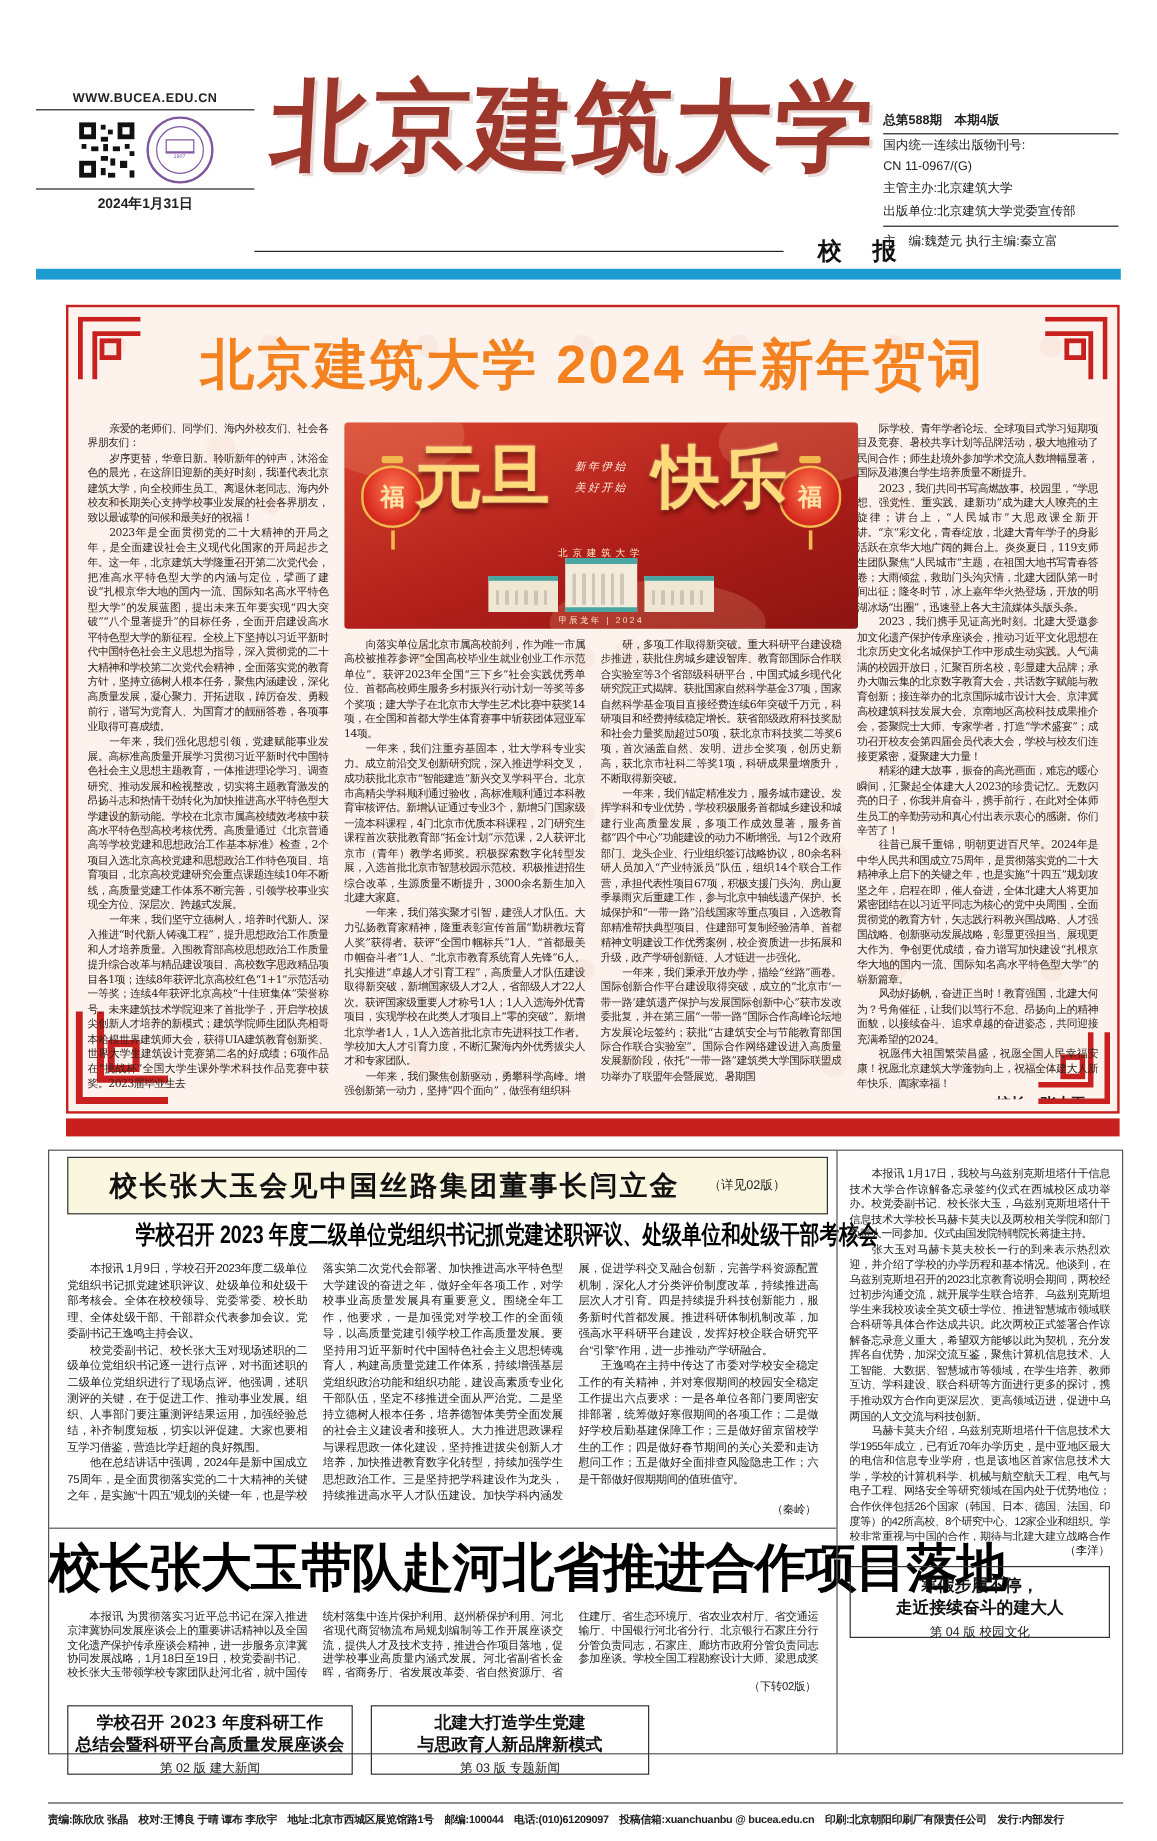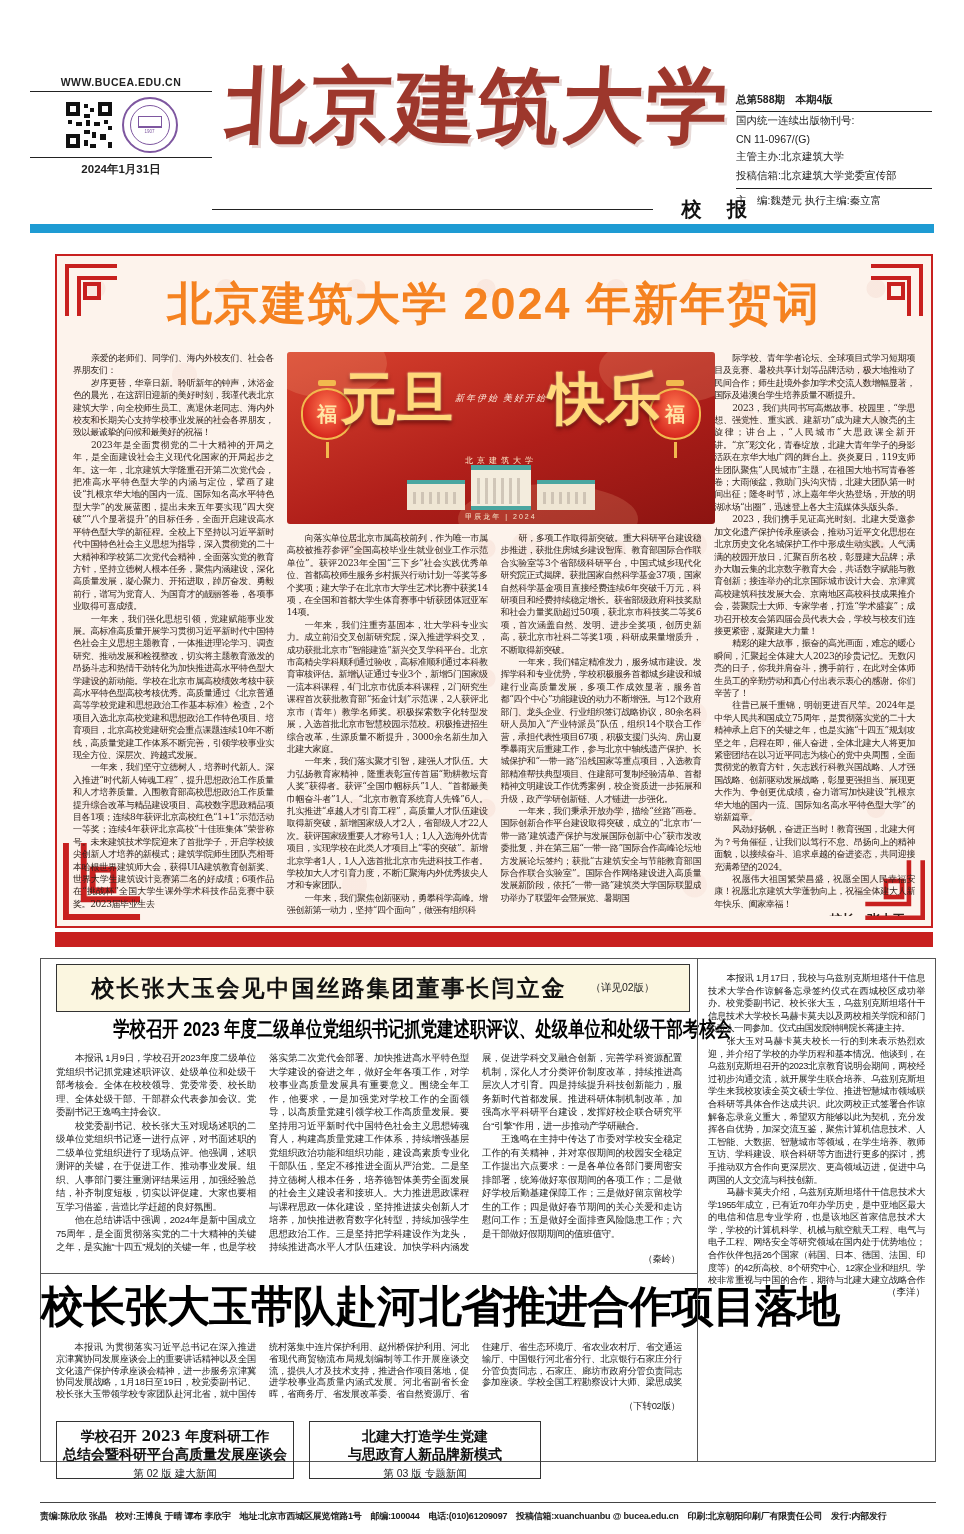--- a/index.html
+++ b/index.html
@@ -58,24 +58,24 @@
   .festive{position:absolute;left:230px;top:96px;width:428px;height:172px;border-radius:3px;overflow:hidden;
            background:linear-gradient(160deg,#d8422e,#b01f1a 55%,#8c1411);}
   .cloud{position:absolute;border-radius:50%;background:rgba(255,200,150,.18);}
   .lantern{position:absolute;width:52px;height:60px;top:28px;}
   .lantern .body{width:52px;height:52px;border-radius:50% / 46%;border:2px solid #f2b94e;box-sizing:border-box;
                  background:radial-gradient(ellipse at 50% 38%,#ff7a52,#d7281e 70%);
                  display:flex;align-items:center;justify-content:center;}
   .lantern .cap{width:18px;height:6px;background:#f2b94e;margin:0 auto 2px;border-radius:2px;}
   .lantern .tassel{width:3px;height:16px;background:#f2b94e;margin:2px auto 0;}
   .fu{color:#ffe6a6;font-size:20px;font-weight:bold;font-family:"DejaVu Serif",serif;}
-  .fest-center{position:absolute;left:0;right:0;top:18px;display:flex;align-items:center;justify-content:center;gap:2px;}
+  .fest-center{position:absolute;left:0;right:0;top:18px;display:flex;align-items:center;justify-content:center;gap:21px;}
   .bigchar{font-family:"DejaVu Serif",serif;font-weight:900;font-size:56px;color:#ffd97a;line-height:1;
            text-shadow:0 3px 4px rgba(70,0,0,.65),0 0 2px #fff0c0;}
-  .fest-script{display:flex;flex-direction:row;gap:4px;align-items:flex-end;color:#fdeede;
+  .fest-script{display:flex;flex-direction:column;gap:4px;align-items:flex-end;color:#fdeede;
                font-size:9px;letter-spacing:2px;font-family:"DejaVu Serif",serif;font-style:italic;}
   .bld-wrap{position:absolute;left:50%;bottom:14px;transform:translateX(-50%);width:200px;height:44px;}
   .bld-main{position:absolute;left:70px;bottom:0;width:60px;height:40px;background:#f3ecdd;
             border-top:5px solid #4aa6a0;box-shadow:inset 0 -4px 0 #4aa6a0;}
   .bld-wing{position:absolute;bottom:0;width:58px;height:26px;background:#efe6d4;border-top:4px solid #4aa6a0;}
   .bld-wing.l{left:6px;} .bld-wing.r{right:6px;}
   .bld-win{position:absolute;inset:8px 6px 6px;background:repeating-linear-gradient(90deg,#b9ada0 0 3px,transparent 3px 8px);opacity:.6;}
   .fest-tag{position:absolute;left:0;right:0;bottom:2px;text-align:center;color:#f8e7cb;font-size:7px;letter-spacing:2px;}
   .fest-brand{position:absolute;left:0;right:0;bottom:58px;text-align:center;color:#ffe9c8;font-size:8px;letter-spacing:4px;}
 
@@ -173,21 +173,21 @@
 <div class="paper-row">
   <div class="paper-rule"></div>
   <div class="paper-name">校 报</div>
 </div>
 
 <div class="hdr-right">
   <div class="row iss">总第588期　本期4版</div>
   <div class="row">国内统一连续出版物刊号:</div>
   <div class="row">CN 11-0967/(G)</div>
   <div class="row">主管主办:北京建筑大学</div>
-  <div class="row pub">投稿信箱:北京建筑大学党委宣传部</div>
+  <div class="row pub">出版单位:北京建筑大学党委宣传部</div>
   <div class="row eds">主　编:魏楚元 执行主编:秦立富</div>
 </div>
 
 <div class="blue-bar"></div>
 
 <div class="greet">
   <div class="g-headline">北京建筑大学 2024 年新年贺词</div>
 
   <div class="orn" style="left:8px;top:8px;">
     <svg width="54" height="54" viewBox="0 0 54 54" fill="none" stroke="#c8201f" stroke-width="4">
@@ -336,16 +336,20 @@
     </div>
   </div>
 
   <div class="mid-right">
     <div class="uz-body">
         <p>本报讯 1月17日，我校与乌兹别克斯坦塔什干信息技术大学合作谅解备忘录签约仪式在西城校区成功举办。校党委副书记、校长张大玉，乌兹别克斯坦塔什干信息技术大学校长马赫卡莫夫以及两校相关学院和部门负责人一同参加。仪式由国发院特聘院长蒋捷主持。</p>
         <p>张大玉对马赫卡莫夫校长一行的到来表示热烈欢迎，并介绍了学校的办学历程和基本情况。他谈到，在乌兹别克斯坦召开的2023北京教育说明会期间，两校经过初步沟通交流，就开展学生联合培养、乌兹别克斯坦学生来我校攻读全英文硕士学位、推进智慧城市领域联合科研等具体合作达成共识。此次两校正式签署合作谅解备忘录意义重大，希望双方能够以此为契机，充分发挥各自优势，加深交流互鉴，聚焦计算机信息技术、人工智能、大数据、智慧城市等领域，在学生培养、教师互访、学科建设、联合科研等方面进行更多的探讨，携手推动双方合作向更深层次、更高领域迈进，促进中乌两国的人文交流与科技创新。</p>
         <p>马赫卡莫夫介绍，乌兹别克斯坦塔什干信息技术大学1955年成立，已有近70年办学历史，是中亚地区最大的电信和信息专业学府，也是该地区首家信息技术大学，学校的计算机科学、机械与航空航天工程、电气与电子工程、网络安全等研究领域在国内处于优势地位；合作伙伴包括26个国家（韩国、日本、德国、法国、印度等）的42所高校、8个研究中心、12家企业和组织。学校非常重视与中国的合作，期待与北建大建立战略合作关系，重点围绕校际合作与人才联合培养以及中乌人文交流等议题展开深入的探讨，力促双方在相关优势专业技术领域内开展教师交流、学生互派、共同举办国际会议、联合发表学术论文等方面的合作并取得实效，建立稳定、长远和可持续的合作交流机制。</p>
       </div>
     <div class="uz-byline">（李洋）</div>
+    <div class="promo b3">
+      <div class="t"><span>寒假步履不停，</span><br><span>走近接续奋斗的建大人</span></div>
+      <div class="p">第 04 版 校园文化</div>
+    </div>
   </div>
 </div>
 
 <div class="footer">责编:陈欣欣 张晶　校对:王博良 于晴 谭布 李欣宇　地址:北京市西城区展览馆路1号　邮编:100044　电话:(010)61209097　投稿信箱:xuanchuanbu @ bucea.edu.cn　印刷:北京朝阳印刷厂有限责任公司　发行:内部发行</div>
 
 </body></html>

